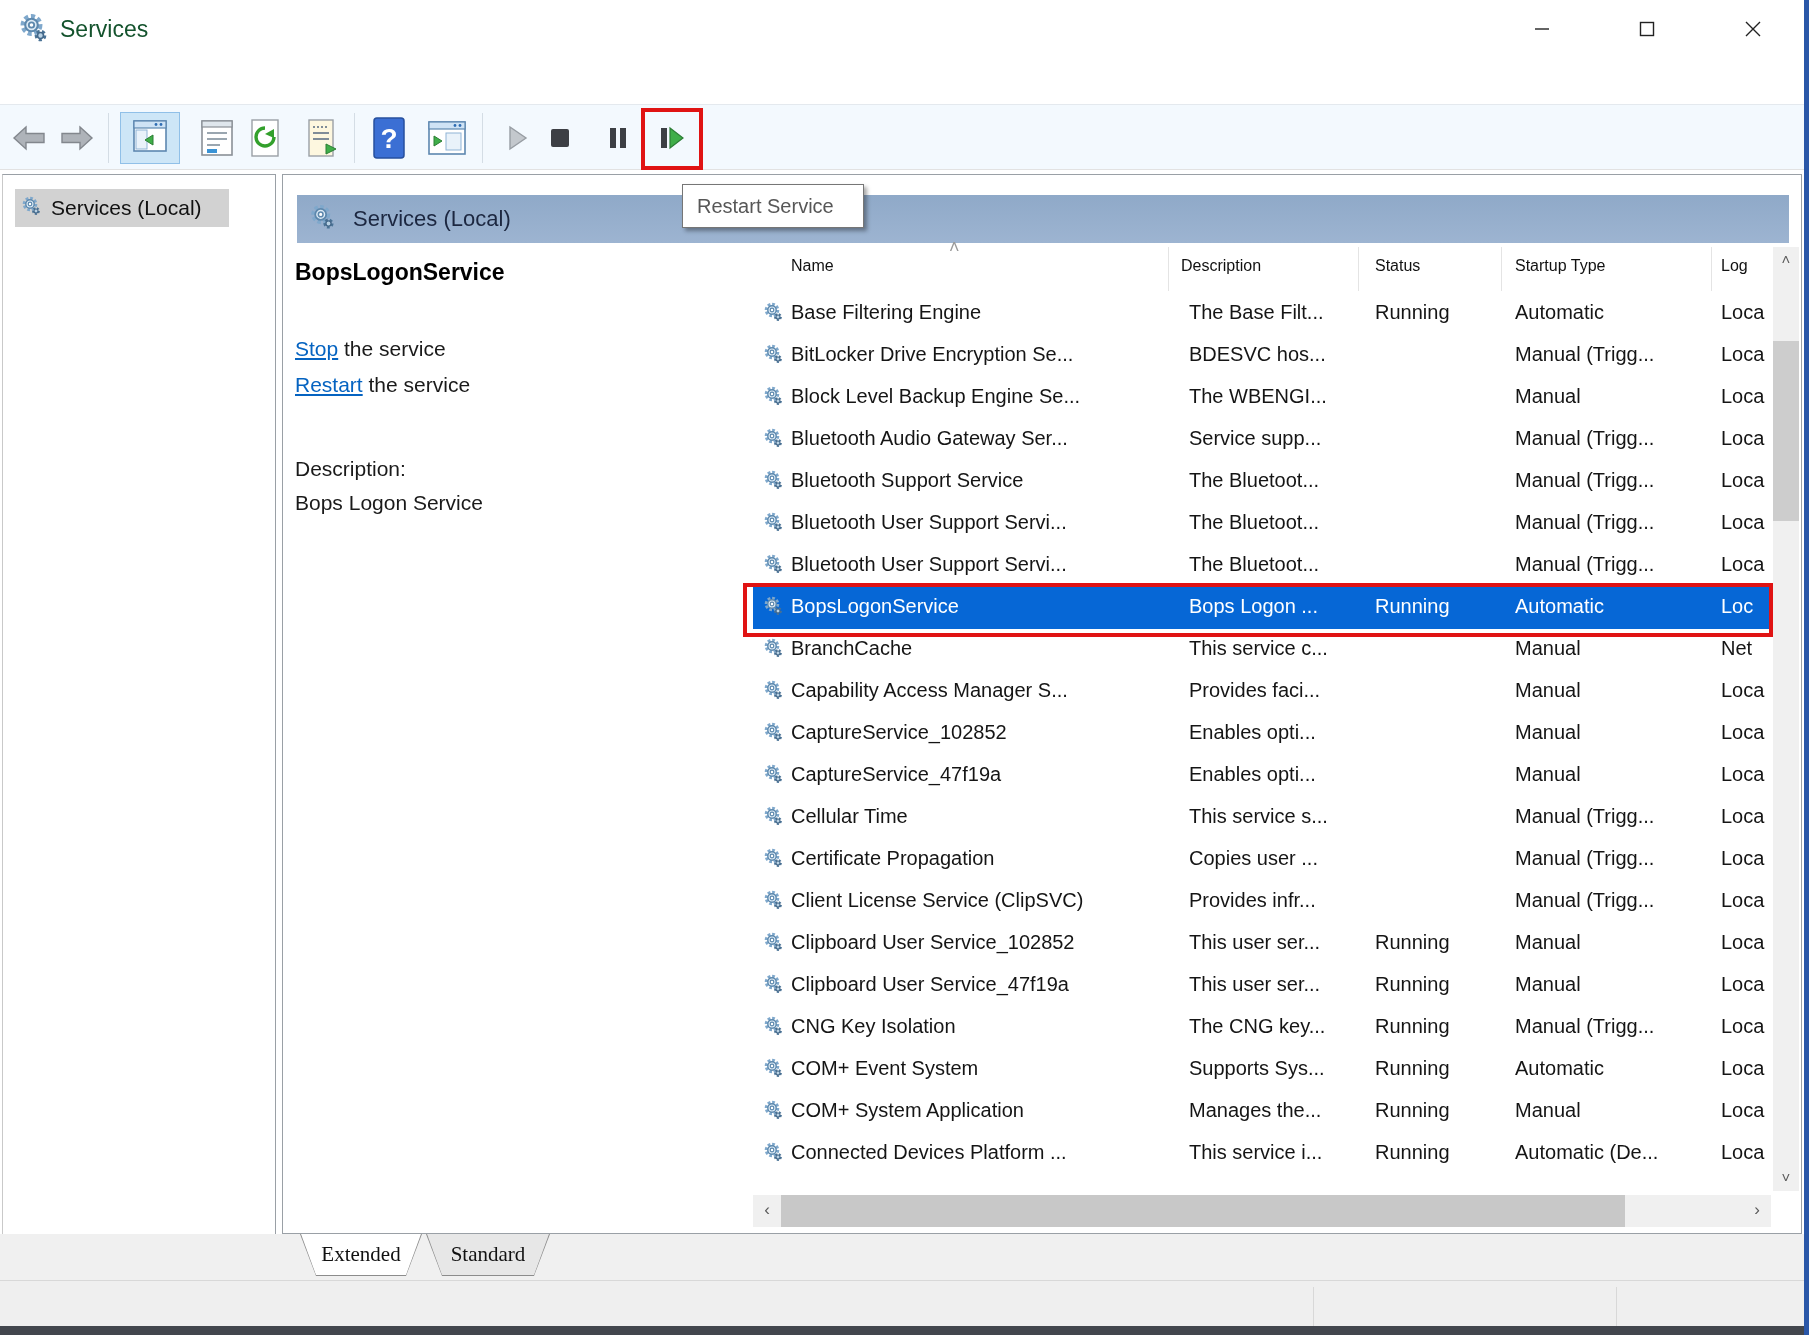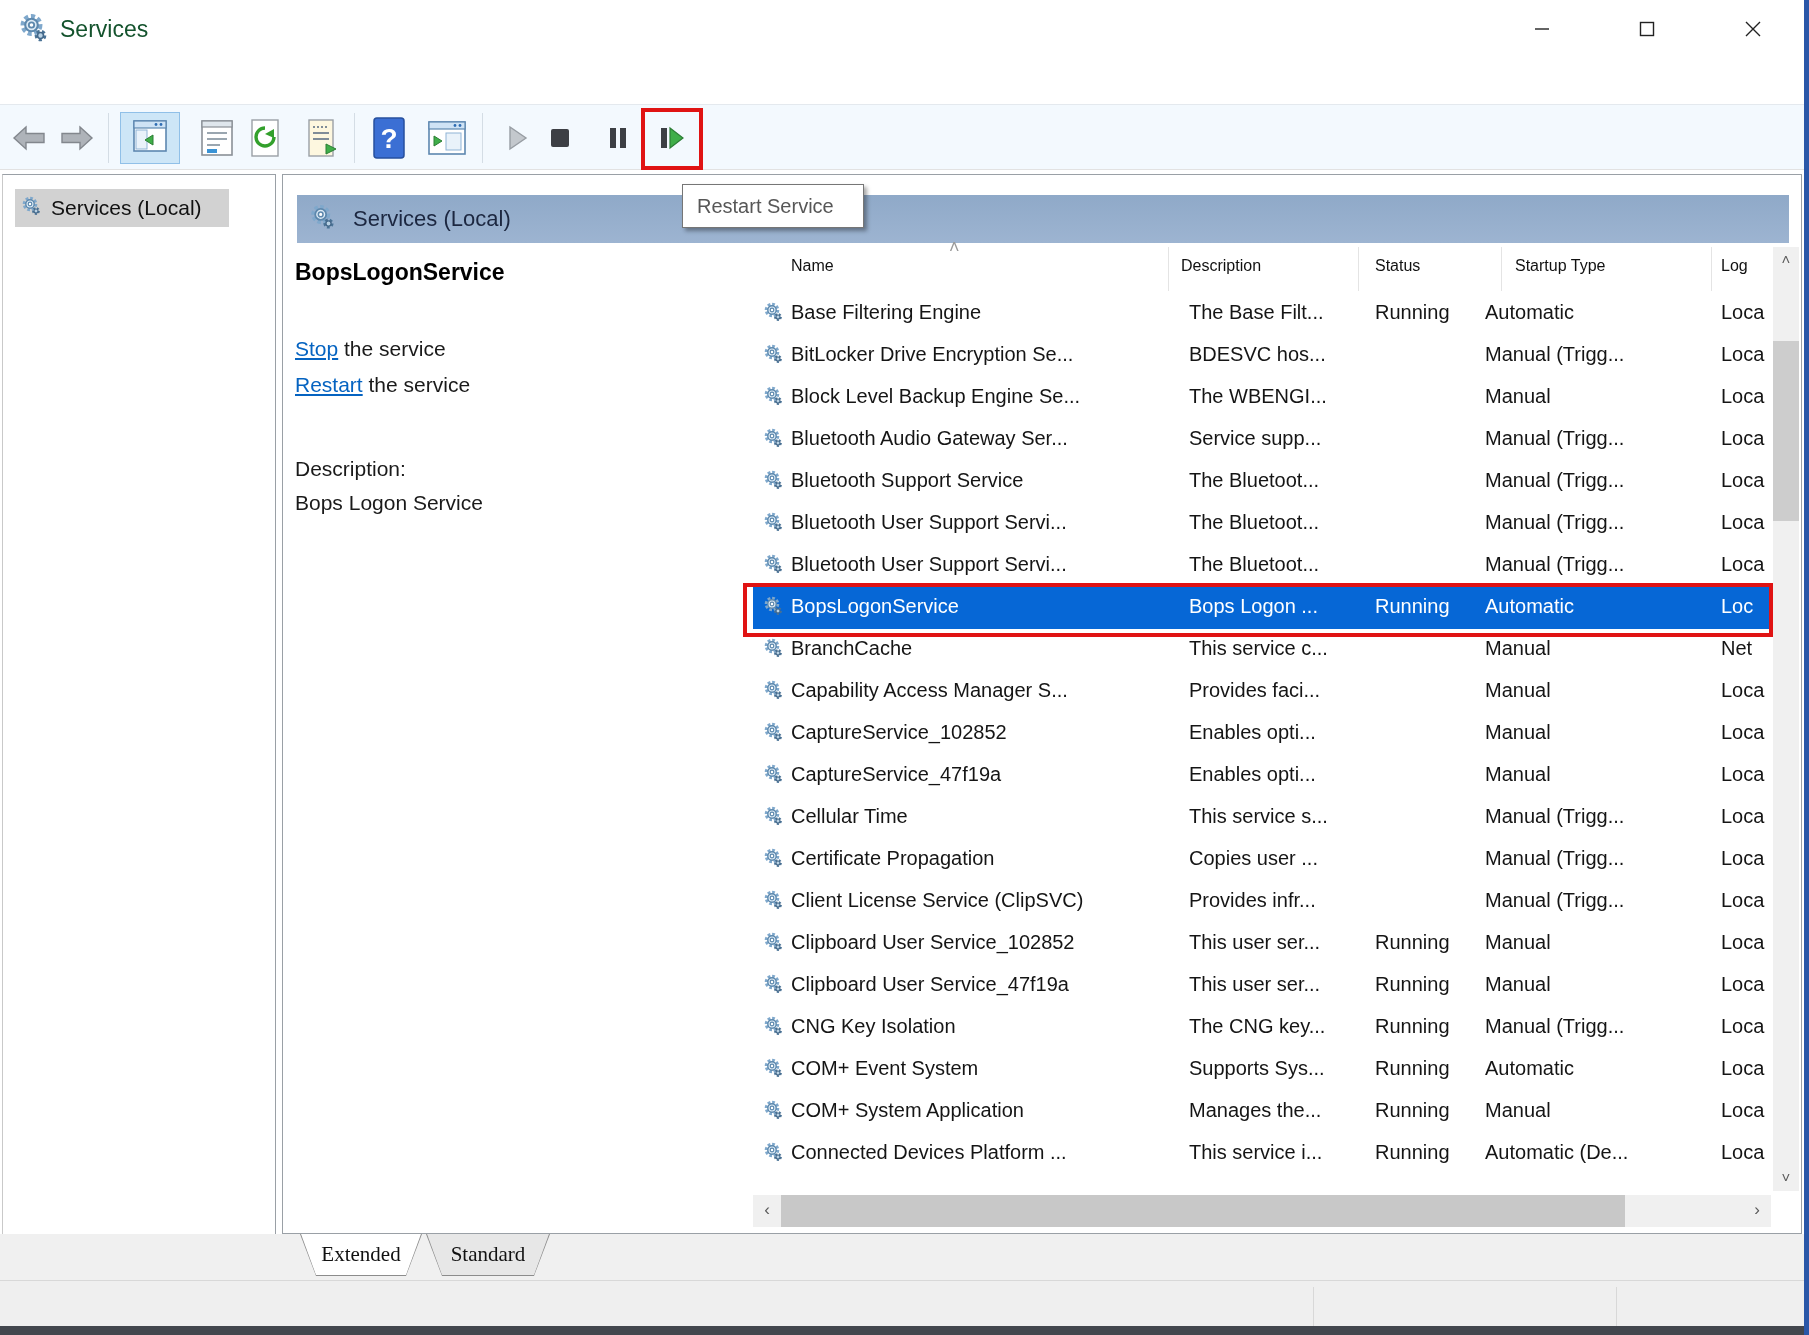--- a/index.html
+++ b/index.html
@@ -55,21 +55,21 @@
   .collabel{position:absolute;top:12px;font-size:16px;color:#111;}
   .ch-name{left:38px;} .ch-desc{left:428px;} .ch-status{left:622px;} .ch-startup{left:762px;} .ch-log{left:968px;}
   .coldiv{position:absolute;top:2px;width:1px;height:44px;background:#e4e4e4;}
   .cd1{left:415px;} .cd2{left:605px;} .cd3{left:748px;} .cd4{left:958px;}
   .sortcaret{position:absolute;left:196px;top:-8px;color:#9a9a9a;font-size:18px;}
   .listrows{position:absolute;left:470px;top:118px;width:1018px;height:882px;overflow:hidden;}
   .lrow{position:absolute;left:0;width:1018px;height:42px;font-size:20px;color:#151515;}
   .lrow span{position:absolute;top:8px;white-space:nowrap;overflow:hidden;}
   .lrow .gear-sm{position:absolute;left:10px;top:9px;}
   .c-name{left:38px;width:372px;} .c-desc{left:428px;width:182px;margin-left:8px;} .c-status{left:622px;width:122px;}
-  .c-startup{left:732px;width:192px;} .c-logon{left:968px;width:50px;}
+  .c-startup{left:762px;width:192px;} .c-logon{left:968px;width:50px;}
   .lrow.selected{background:#0667d6;color:#fff;}
   .redbox-row{position:absolute;left:460px;top:408px;width:1030px;height:54px;border:4px solid #e01313;box-sizing:border-box;z-index:20;}
   
   .vscroll{position:absolute;left:1490px;top:72px;width:26px;height:944px;background:#f0f0f0;}
   .vs-btn{position:absolute;left:0;width:26px;height:26px;background:#f0f0f0;color:#5a5a5a;
     font-size:15px;text-align:center;line-height:26px;}
   .vs-up{top:0;} .vs-down{top:918px;}
   .vs-thumb{position:absolute;left:0;top:94px;width:26px;height:180px;background:#cdcdcd;}
   .hscroll{position:absolute;left:470px;top:1020px;width:1018px;height:32px;background:#f0f0f0;}
   .hs-btn{position:absolute;top:0;width:28px;height:32px;color:#5a5a5a;font-size:17px;text-align:center;line-height:30px;}

